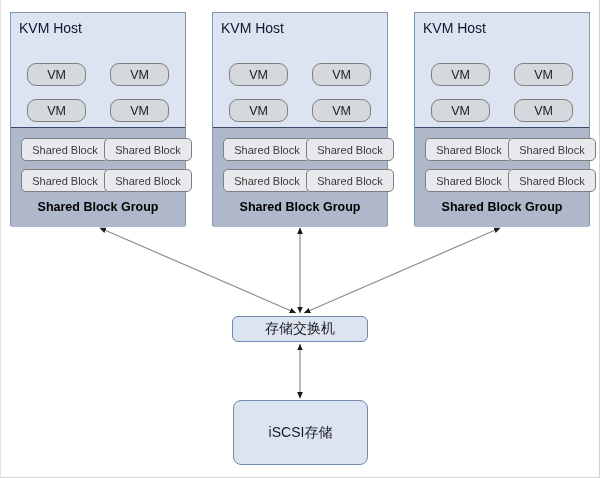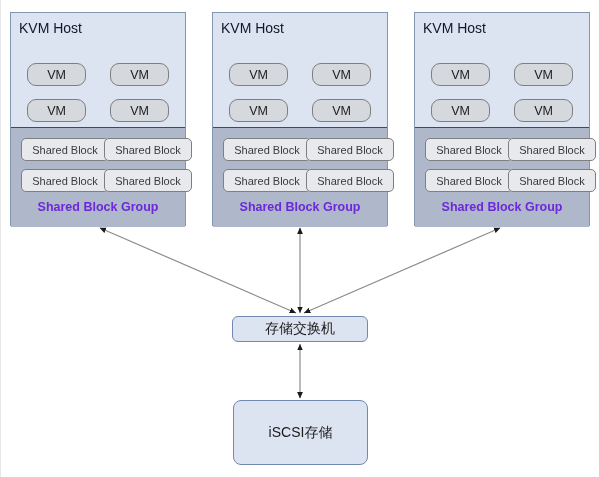--- a/index.html
+++ b/index.html
@@ -103,21 +103,21 @@
   .sb.r1 { top: 10px; }
   .sb.r2 { top: 41px; }
   .sbg-label {
     position: absolute;
     left: 0;
     top: 72px;
     width: 100%;
     text-align: center;
     font-size: 12.5px;
     font-weight: bold;
-    color: #6d28d9;
+    color: #000000;
     white-space: nowrap;
   }
 
   
   .node {
     position: absolute;
     border: 1px solid #7089ae;
     background: #dce3f1;
     box-sizing: border-box;
     display: flex;

